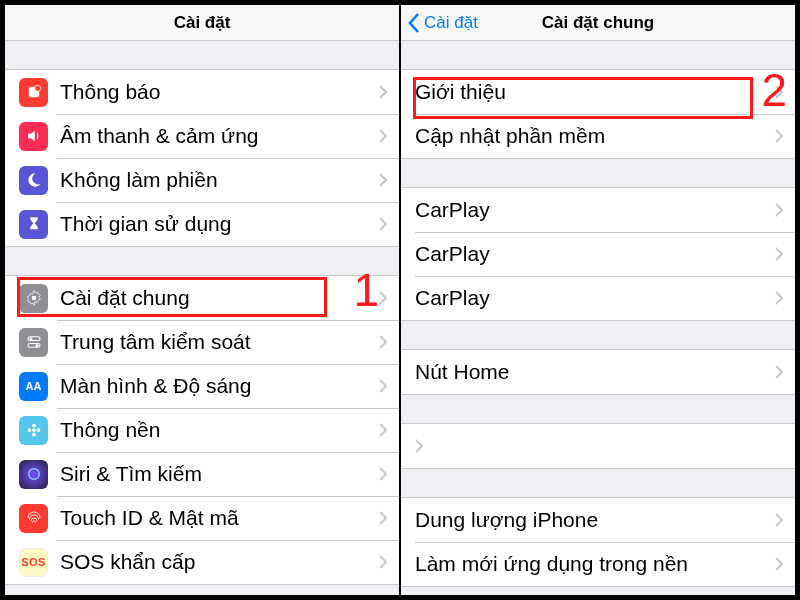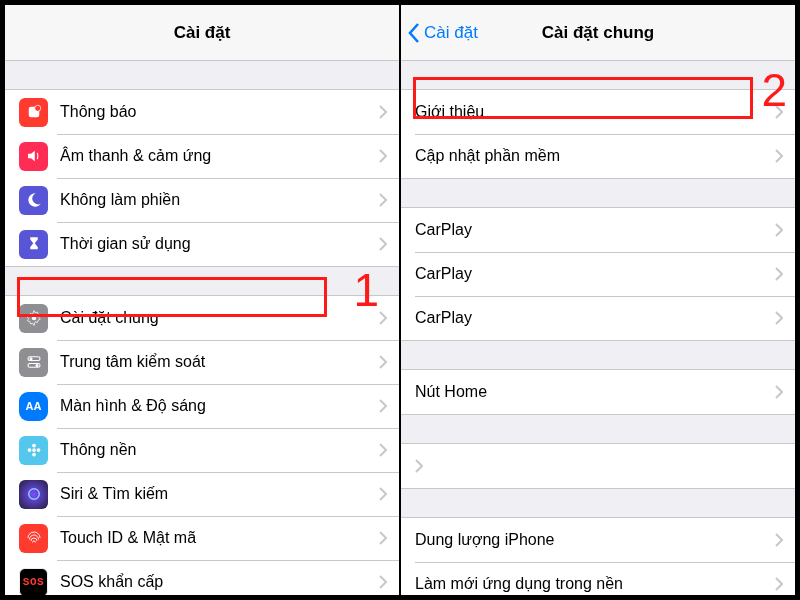--- a/index.html
+++ b/index.html
@@ -18,21 +18,21 @@
   .pane {
     flex: 1 1 50%;
     background: #efeff4;
     position: relative;
     overflow: hidden;
   }
   .pane + .pane { margin-left: 2px; }
 
   
   .hdr {
-    height: 56px;
+    height: 36px;
     background: #f7f7f8;
     border-bottom: 1px solid #c8c7cc;
     display: flex;
     align-items: center;
     justify-content: center;
     position: relative;
     font-weight: 600;
     font-size: 17px;
     color: #000;
   }
@@ -72,21 +72,21 @@
 
   .ic {
     width: 29px; height: 29px;
     border-radius: 6px;
     margin-right: 12px;
     flex: 0 0 29px;
     display: flex; align-items: center; justify-content: center;
   }
   .lbl {
     flex: 1;
-    font-size: 16px;
+    font-size: 21px;
     color: #000;
   }
   .chev {
     color: #c7c7cc;
     padding-right: 12px;
     display: flex; align-items: center;
   }
   .chev svg { width: 8px; height: 14px; }
 
   
@@ -103,25 +103,25 @@
     pointer-events: none;
   }
 
   
   .ic-notify   { background: #ff3b30; }
   .ic-sound    { background: #ff2d55; }
   .ic-dnd      { background: #5856d6; }
   .ic-screen   { background: #5856d6; }
   .ic-general  { background: #8e8e93; }
   .ic-control  { background: #8e8e93; }
-  .ic-display  { background: #007aff; border-radius: 9px; }
+  .ic-display  { background: #007aff; }
   .ic-wall     { background: #54c7ec; }
   .ic-siri     { background: radial-gradient(circle at 50% 50%, #7b4fff, #1f1f3a); }
   .ic-touchid  { background: #ff3b30; }
-  .ic-sos      { background: #000000; border:1px solid #eee;font-family:Liberation Mono, monospace; }
+  .ic-sos      { background: #fef9c3; border:1px solid #eee; }
   .ic-sos span { color:#ff3b30; font-weight:700; font-size:11px; letter-spacing:0.5px;}
   .ic svg { width: 18px; height: 18px; }
   .ic-display span { color:#fff; font-size:11px; font-weight:700; }
 </style>
 </head>
 <body>
 
 <div class="frame">
 
   <div class="pane">

